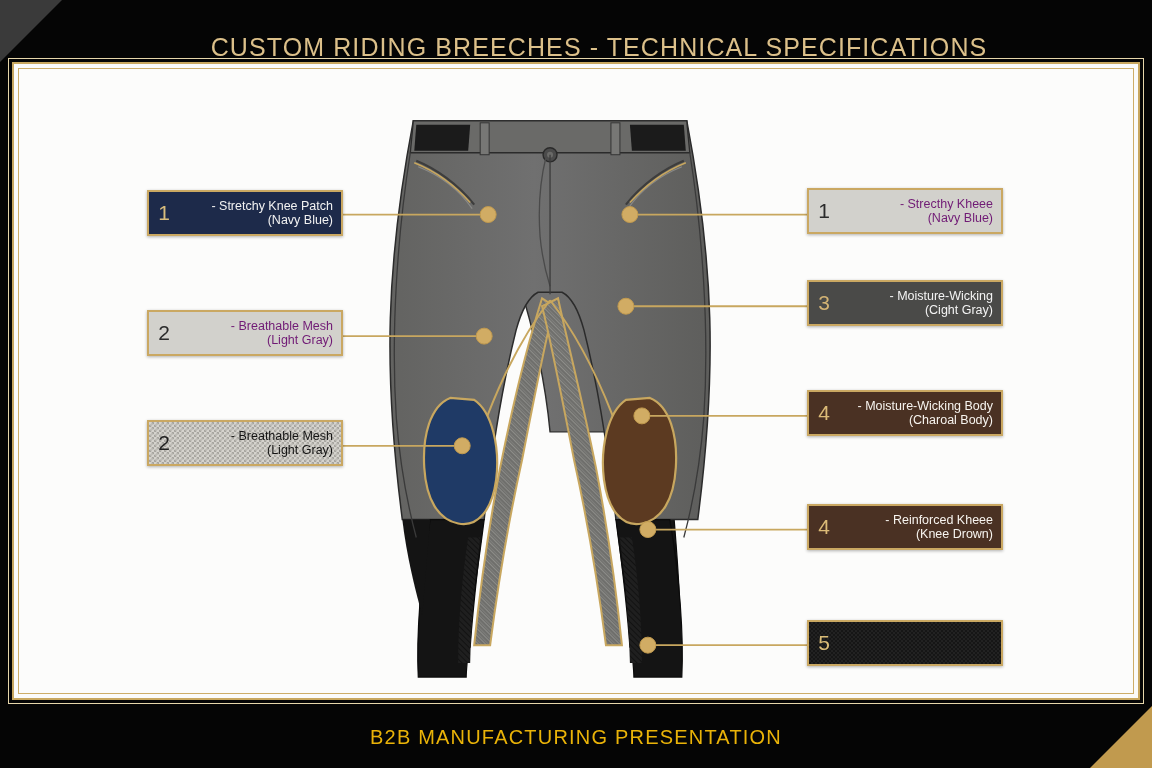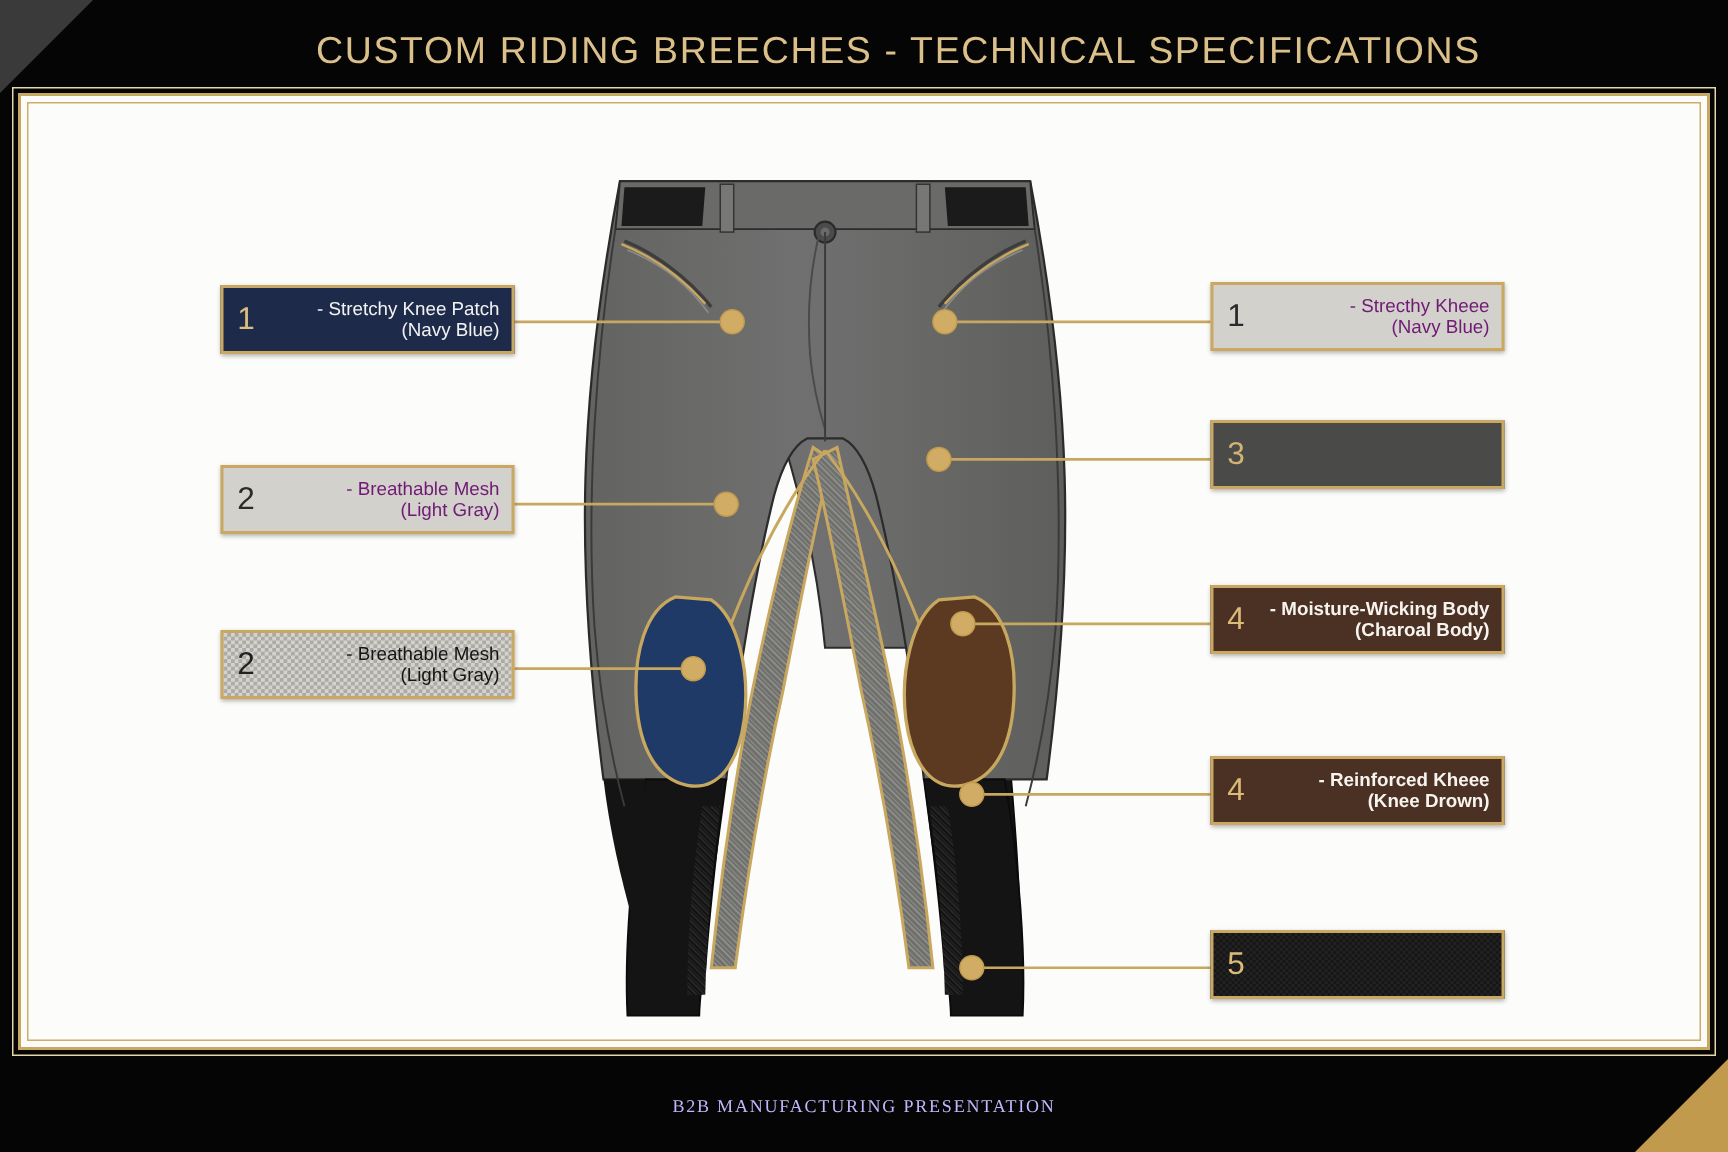--- a/index.html
+++ b/index.html
@@ -34,21 +34,21 @@
     bottom: 0; right: 0;
     width: 0; height: 0;
     border-bottom: 62px solid #c19a4e;
     border-left: 62px solid transparent;
     z-index: 2;
   }
 
   
   .header {
     position: absolute;
-    top: 3px; left: 0; right: 0;
+    top: 16px; left: 0; right: 0;
     height: 62px;
     display: flex;
     align-items: center;
     justify-content: center;
     z-index: 3;
     margin-left: 46px;
   }
   .header-title {
     color: #dcc08a;
     font-size: 25px;
@@ -62,25 +62,24 @@
   .footer {
     position: absolute;
     bottom: 0; left: 0; right: 0;
     height: 62px;
     display: flex;
     align-items: center;
     justify-content: center;
     z-index: 3;
   }
   .footer-text {
-    color: #c4b5fd;
-    font-size: 12px;
+    color: #eab308;
+    font-size: 20px;
     letter-spacing: 1.2px;
     white-space: nowrap;
-    font-family: Liberation Serif, serif;
   }
 
   
   .canvas-frame {
     position: absolute;
     left: 12px;
     top: 62px;
     width: 1128px;
     height: 638px;
     background: #fbfbfa;
@@ -154,21 +153,21 @@
   .t-mesh .callout-name, .t-mesh .callout-sub { color: #141414; }
 
   
   .t-darkgray { background: #4a4a48; }
   .t-darkgray .callout-num { color: #d3b374; }
   .t-darkgray .callout-name, .t-darkgray .callout-sub { color: #f4f4f4; }
 
   
   .t-brown { background: #4a3123; }
   .t-brown .callout-num { color: #dcbb77; }
-  .t-brown .callout-name, .t-brown .callout-sub { color: #f7f4ef; font-weight: bold; }
+  .t-brown .callout-name, .t-brown .callout-sub { color: #f7f4ef; }
 
   
   .t-black {
     background-color: #161616;
     background-image:
       linear-gradient(45deg, rgba(255,255,255,0.05) 25%, transparent 25%, transparent 75%, rgba(255,255,255,0.05) 75%),
       linear-gradient(45deg, rgba(255,255,255,0.05) 25%, transparent 25%, transparent 75%, rgba(255,255,255,0.05) 75%);
     background-size: 4px 4px;
     background-position: 0 0, 2px 2px;
   }
@@ -325,20 +324,24 @@
       <div class="callout t-lightgray" style="left:788px; top:119px; width:196px;">
         <div class="callout-num">1</div>
         <div class="callout-body">
           <div class="callout-name">- Strecthy Kheee</div>
           <div class="callout-sub">(Navy Blue)</div>
         </div>
       </div>
 
       <div class="callout t-darkgray" style="left:788px; top:211px; width:196px;">
         <div class="callout-num">3</div>
+        <div class="callout-body">
+          <div class="callout-name">- Moisture-Wicking</div>
+          <div class="callout-sub">(Cight Gray)</div>
+        </div>
       </div>
 
       <div class="callout t-brown" style="left:788px; top:321px; width:196px;">
         <div class="callout-num">4</div>
         <div class="callout-body">
           <div class="callout-name">- Moisture-Wicking Body</div>
           <div class="callout-sub">(Charoal Body)</div>
         </div>
       </div>
 

